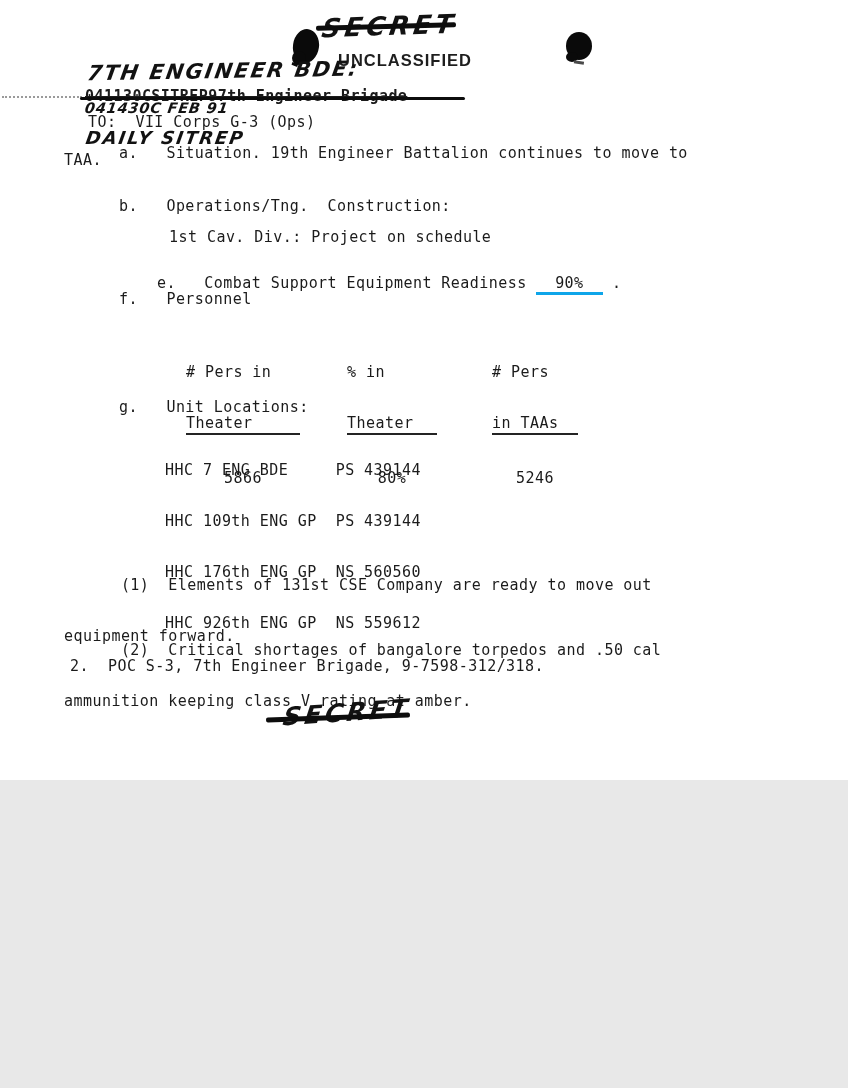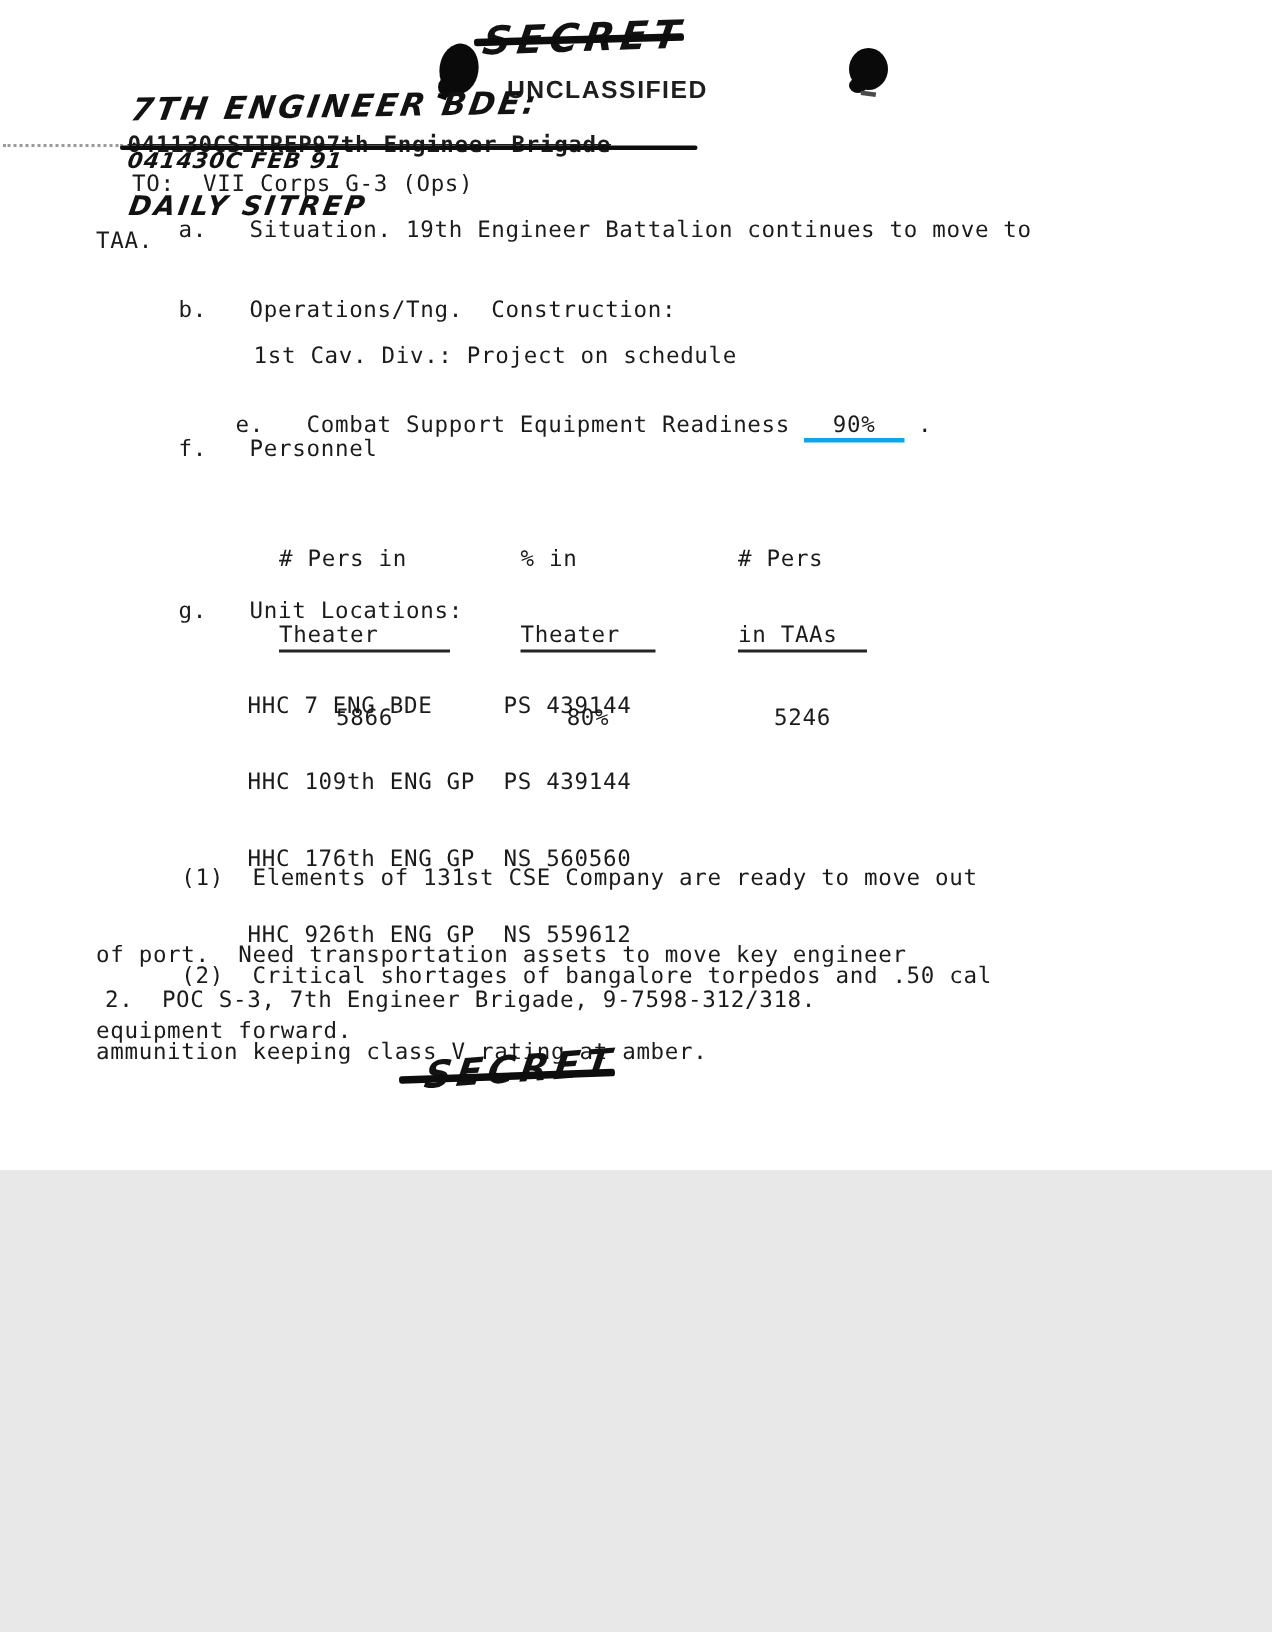--- a/index.html
+++ b/index.html
@@ -102,21 +102,20 @@
   <div class="typed" style="left:165px;top:428px;">
     <div class="ln">HHC 7 ENG BDE     PS 439144</div>
     <div class="ln">HHC 109th ENG GP  PS 439144</div>
     <div class="ln">HHC 176th ENG GP  NS 560560</div>
     <div class="ln">HHC 926th ENG GP  NS 559612</div>
   </div>
 
 
   <div class="typed" style="left:64px;top:543px;">
     <div class="ln">      (1)  Elements of 131st CSE Company are ready to move out</div>
-    <div class="ln">of port.  Need transportation assets to move key engineer</div>
     <div class="ln">equipment forward.</div>
   </div>
 
   <div class="typed" style="left:64px;top:608px;">
     <div class="ln">      (2)  Critical shortages of bangalore torpedos and .50 cal</div>
     <div class="ln">ammunition keeping class V rating at amber.</div>
   </div>
 
   <div class="typed" style="left:70px;top:658px;">2.  POC S-3, 7th Engineer Brigade, 9-7598-312/318.</div>
 

